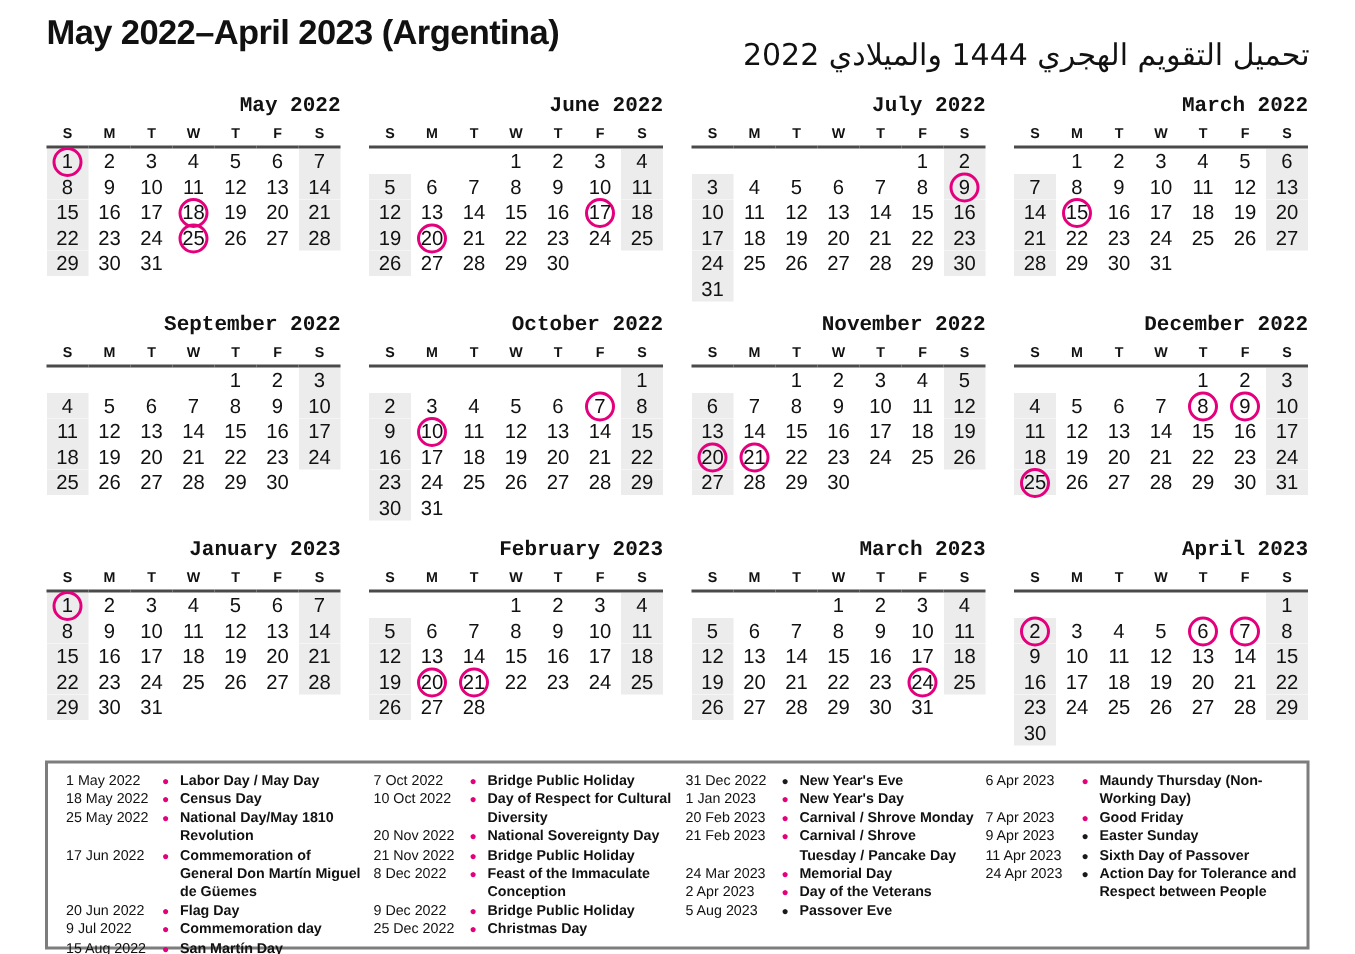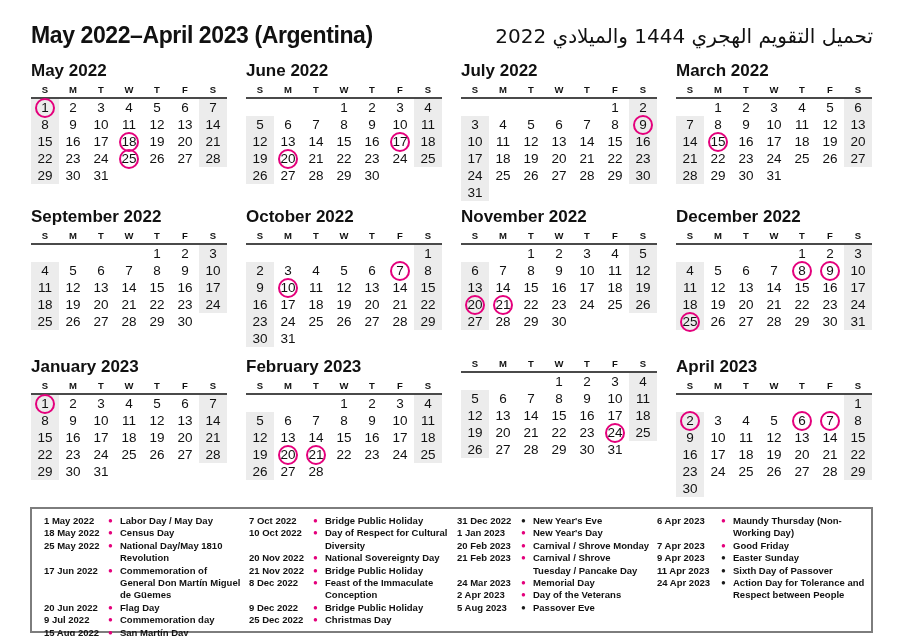--- a/index.html
+++ b/index.html
@@ -10,36 +10,36 @@
     --legend-border:#7d7d7d;
   }
   *{box-sizing:border-box;}
   html,body{margin:0;padding:0;}
   body{
     width:903px;height:636px;background:#ffffff;position:relative;
     font-family:"Liberation Sans","DejaVu Sans",sans-serif;color:#111;
     overflow:hidden;
   }
   .page-title{
-    position:absolute;left:31px;top:22px;
+    position:absolute;left:31px;top:8px;
     font-size:23px;font-weight:bold;letter-spacing:-0.4px;
   }
   .page-title-ar{
     position:absolute;right:30px;top:24px;direction:rtl;
     font-size:20px;font-weight:normal;
     font-family:"DejaVu Sans",sans-serif;
   }
   .months{
     position:absolute;left:31px;top:62px;
     display:grid;grid-template-columns:repeat(4,196px);
     grid-template-rows:146px 150px 150px;column-gap:19px;
   }
   .month-title{
-    text-align:left;font-weight:bold;font-size:17px;
-    margin:0 0 4px 0;line-height:18px;
+    text-align:right;font-weight:bold;font-size:14px;
+    margin:0 0 4px 0;line-height:18px;font-family:Liberation Mono, monospace;
   }
   .mtable{width:196px;border-collapse:collapse;table-layout:fixed;}
   .dow{
     font-size:9.5px;font-weight:bold;text-align:center;
     padding:0 0 2px 0;border-bottom:2px solid var(--rule);
   }
   .cell{
     width:28px;height:17px;text-align:center;vertical-align:middle;
     font-size:13.5px;position:relative;padding:0;line-height:17px;
   }
@@ -54,21 +54,21 @@
     position:absolute;left:30px;top:507px;width:843px;height:126px;
     border:2px solid var(--legend-border);
     padding:6px 0 0 12px;
     display:grid;grid-template-columns:205px 208px 200px auto;
   }
   .lcol{display:block;}
   .lentry{
     display:grid;grid-template-columns:62px 14px auto;
     font-size:9.5px;line-height:12.4px;
   }
-  .ldate{font-weight:bold;white-space:nowrap;}
+  .ldate{font-weight:normal;white-space:nowrap;}
   .lbullet{text-align:left;padding-left:2px;font-size:8px;}
   .lbullet.holiday{color:var(--pink);}
   .lbullet.observance{color:var(--bullet-black);}
   .llabel{padding-right:6px;font-weight:bold;}
 </style>
 </head>
 <body>
 
 <div class="page-title">May 2022–April 2023 (Argentina)</div>
 <div class="page-title-ar">تحميل التقويم الهجري 1444 والميلادي 2022</div>
@@ -696,20 +696,21 @@
             <td class="cell"><span class="num">28</span></td>
             <td class="cell empty"></td>
             <td class="cell empty"></td>
             <td class="cell empty"></td>
             <td class="cell empty"></td>
           </tr>
         </tbody>
       </table>
     </div>
     <div>
+      <div class="month-title">March 2023</div>
       <table class="mtable">
         <tbody>
           <tr>
             <td class="dow">S</td>
             <td class="dow">M</td>
             <td class="dow">T</td>
             <td class="dow">W</td>
             <td class="dow">T</td>
             <td class="dow">F</td>
             <td class="dow">S</td>

